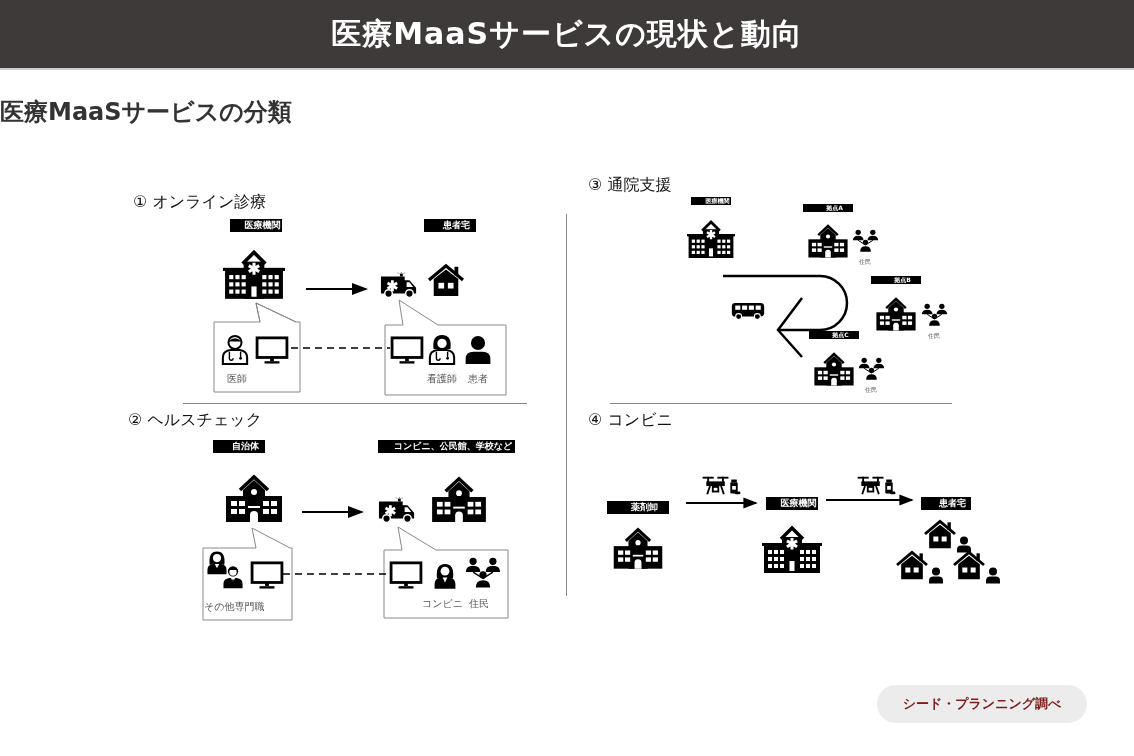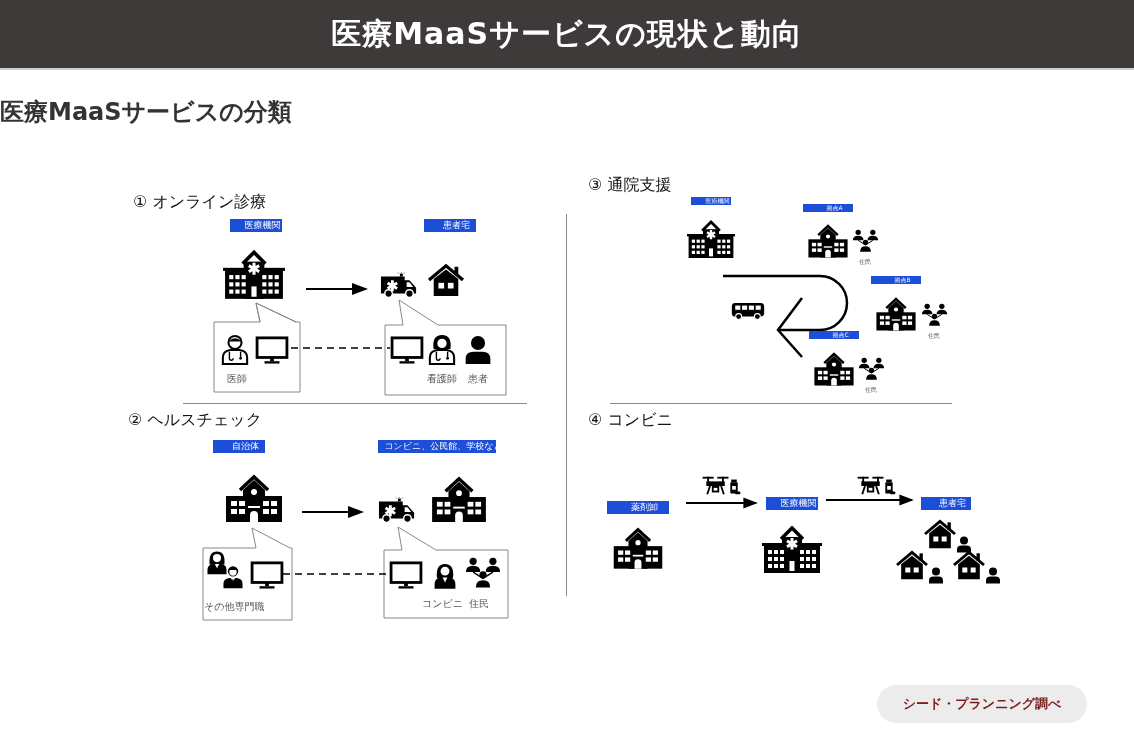--- a/index.html
+++ b/index.html
@@ -11,21 +11,21 @@
     border-bottom: 2px solid #cfcfcf;
   }
   .header-title { font-size: 30px; font-weight: bold; letter-spacing: 1px; }
   .subtitle {
     position: absolute; left: 0; top: 80px; width: 1134px; text-align: left;
     font-size: 24px; font-weight: bold; color: #333; margin-top: 16px;
   }
   .abs { position: absolute; }
   .sec-title { font-size: 16px; color: #111; white-space: nowrap; }
   .tag {
-    position: absolute; background: #1d4ed8; color: #fff; font-size: 9px; font-weight: normal;
+    position: absolute; background: #000000; color: #fff; font-size: 9px; font-weight: bold;
     display: flex; align-items: center; justify-content: center; height: 13px; white-space: nowrap; padding-left: 13px;
   }
   .tag.small { font-size: 6px; height: 8px; }
   .caption { position: absolute; font-size: 10px; color: #555; white-space: nowrap; }
   .caption.tiny { font-size: 6px; color: #555; }
   .vline { position: absolute; left: 566px; top: 214px; width: 1px; height: 382px; background: #888; }
   .hline { position: absolute; height: 1px; background: #888; }
   .source-pill {
     position: absolute; left: 877px; top: 685px; width: 210px; height: 38px;
     background: #ececec; border-radius: 19px; display: flex; align-items: center; justify-content: center;
@@ -233,21 +233,21 @@
     <use href="#sym-nurse"></use>
   </svg>
 <svg class="icon" style="left:464px; top:335px;" width="28" height="30">
     <use href="#sym-person"></use>
   </svg>
 <div class="caption" style="left:427px; top:372px;">看護師</div>
 <div class="caption" style="left:468px; top:372px;">患者</div>
 
 <div class="abs sec-title" style="left:128px; top:410px;">② ヘルスチェック</div>
 <div class="tag" style="left:213px; top:440px; width:52px;">自治体</div>
-<div class="tag" style="left:378px; top:440px; width:118px;">コンビニ、公民館、学校など</div>
+<div class="tag" style="left:378px; top:440px; width:137px;">コンビニ、公民館、学校など</div>
 <svg class="icon" style="left:224px; top:472px;" width="60" height="50">
     <use href="#sym-school"></use>
   </svg>
 <svg class="icon" style="left:378px; top:497px;" width="38" height="26">
     <use href="#sym-ambulance"></use>
   </svg>
 <svg class="icon" style="left:430px; top:474px;" width="58" height="48">
     <use href="#sym-school"></use>
   </svg>
 <svg class="icon" style="left:206px; top:550px;" width="22" height="25">

